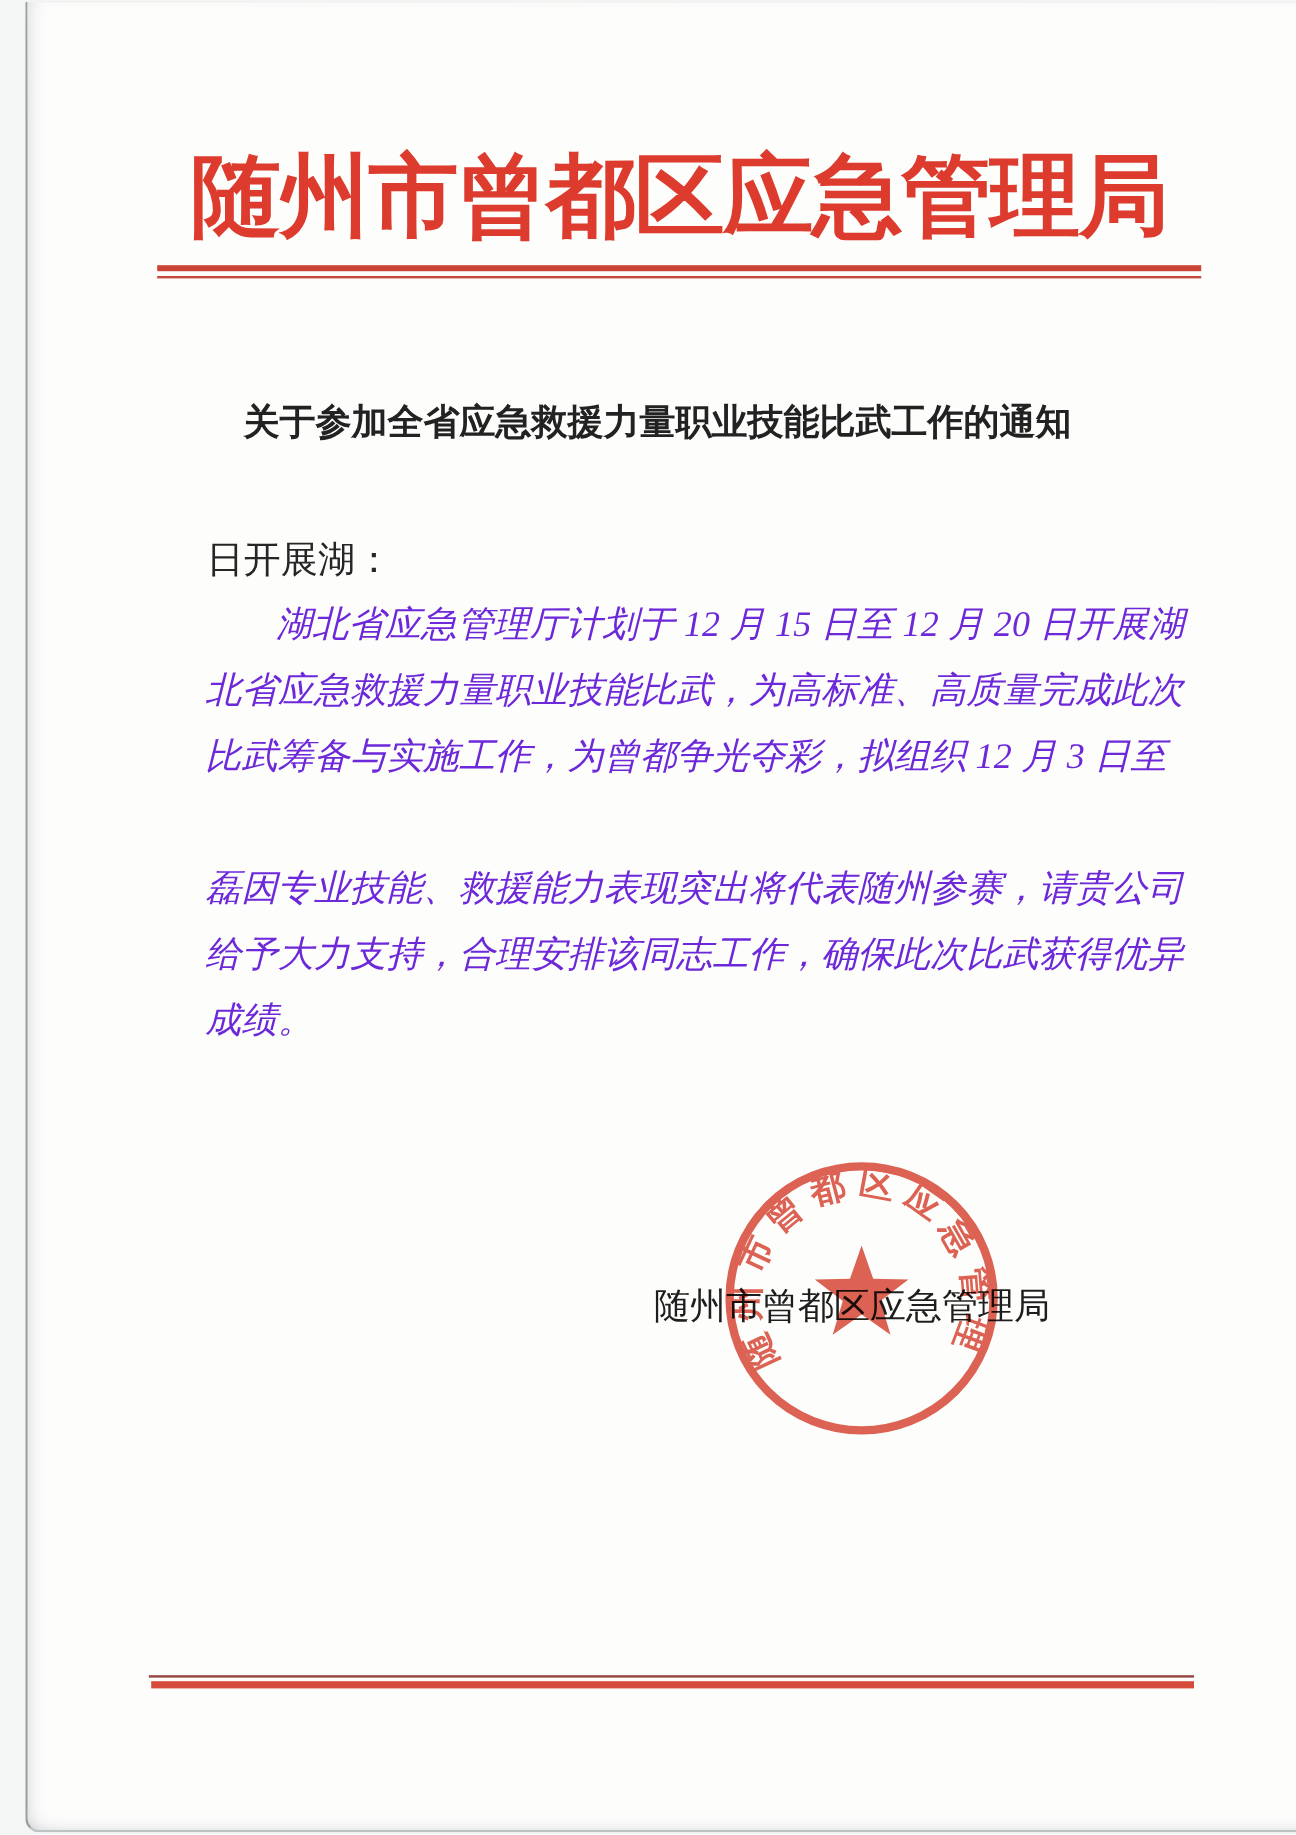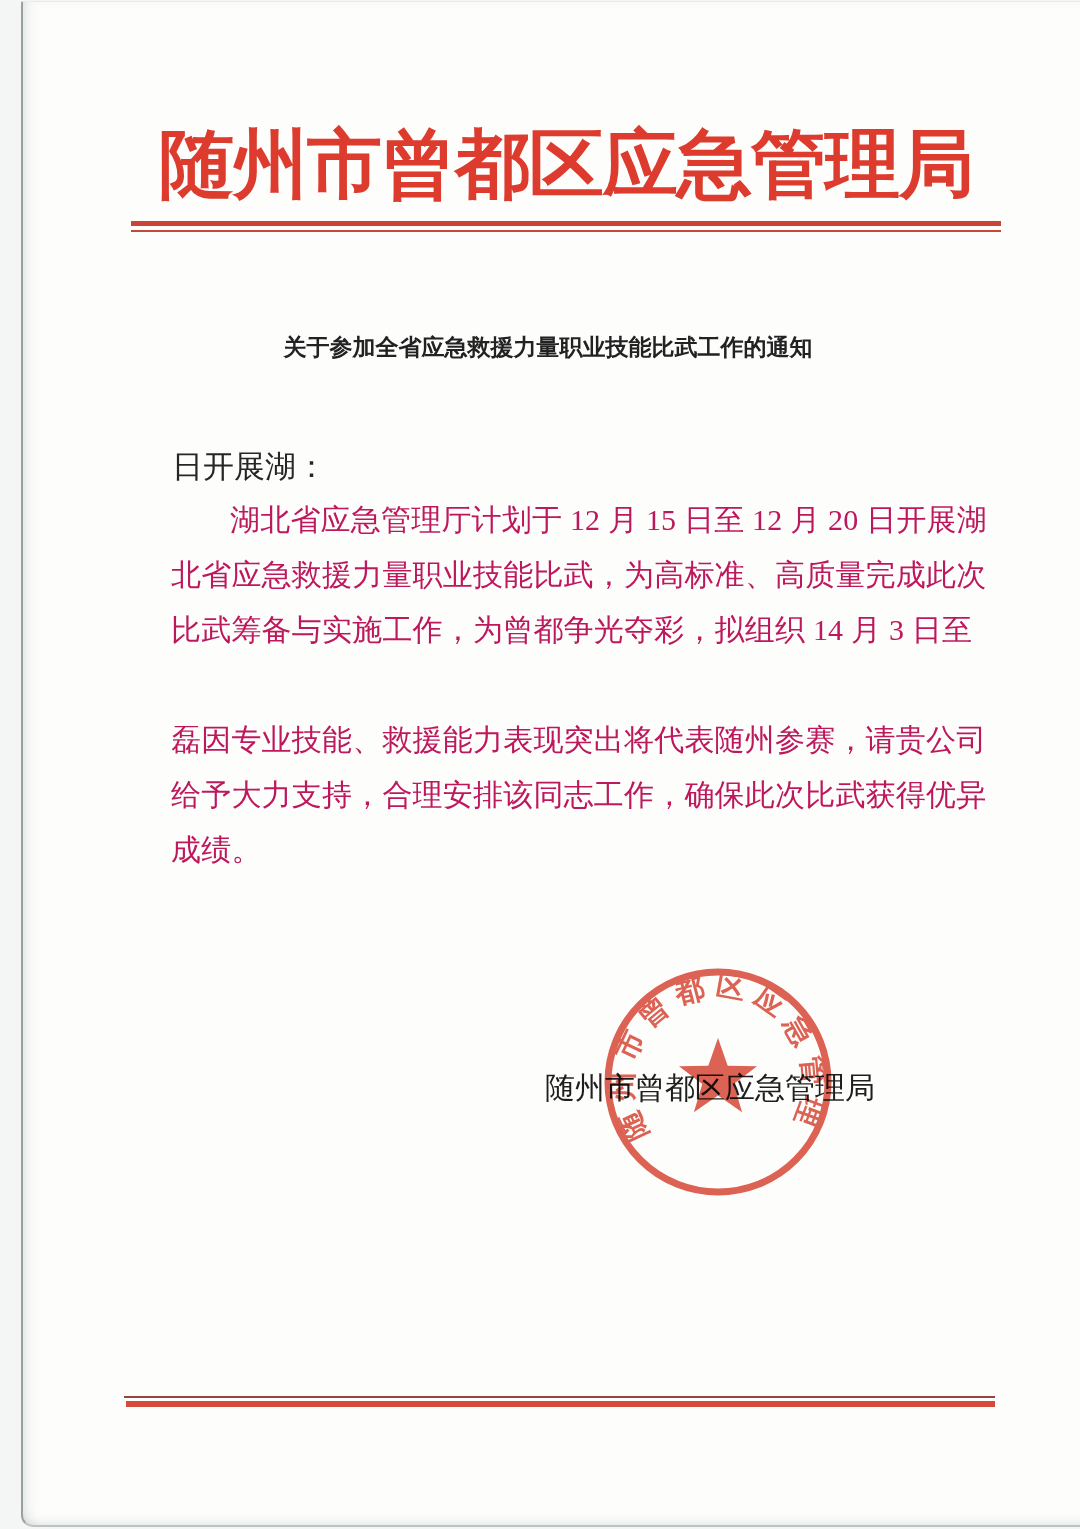--- a/index.html
+++ b/index.html
@@ -22,28 +22,29 @@
   .agency-title{
     position:absolute;left:136px;top:121px;width:824px;height:84px;
     font-size:75px;line-height:84px;font-weight:bold;color:#dc3b2d;
     letter-spacing:-1px;white-space:nowrap;
   }
   .rule{position:absolute;background:#cb4437;}
   .rule-header-thick{left:108px;top:219px;width:870px;height:5px;}
   .rule-header-thin{left:108px;top:228px;width:870px;height:2px;background:#c4483c;}
   .doc-title{
     position:absolute;left:0;top:330px;width:1050px;text-align:center;
-    font-size:23px;font-weight:bold;color:#222;letter-spacing:0;white-space:nowrap;
+    font-size:30px;font-weight:bold;color:#222;letter-spacing:0;white-space:nowrap;
   }
   .salutation{
     position:absolute;left:149px;top:444px;font-size:31px;color:#262626;white-space:nowrap;
   }
   .body-line{
-    position:absolute;left:148px;font-size:30px;color:#be185d;white-space:nowrap;
+    position:absolute;left:148px;font-size:30px;color:#6d28d9;white-space:nowrap;
     letter-spacing:0.2px;
+    font-style:italic;
   }
   .body-line.indent{left:207px;}
   .signature{
     position:absolute;left:522px;top:1066px;font-size:30px;color:#1e1e1e;white-space:nowrap;
     z-index:2;
   }
   .date{
     position:absolute;left:577px;top:1119px;font-size:29px;color:#1e1e1e;white-space:nowrap;
     z-index:2;
   }
@@ -63,21 +64,21 @@
 
   <div class="rule rule-header-thick"></div>
   <div class="rule rule-header-thin"></div>
 
   <div class="doc-title">关于参加全省应急救援力量职业技能比武工作的通知</div>
 
   <div class="salutation">日开展湖：</div>
 
   <div class="body-line indent" style="top:498px">湖北省应急管理厅计划于 12 月 15 日至 12 月 20 日开展湖</div>
   <div class="body-line" style="top:553px">北省应急救援力量职业技能比武，为高标准、高质量完成此次</div>
-  <div class="body-line" style="top:608px">比武筹备与实施工作，为曾都争光夺彩，拟组织 14 月 3 日至</div>
+  <div class="body-line" style="top:608px">比武筹备与实施工作，为曾都争光夺彩，拟组织 12 月 3 日至</div>
   <div class="body-line" style="top:718px">磊因专业技能、救援能力表现突出将代表随州参赛，请贵公司</div>
   <div class="body-line" style="top:773px">给予大力支持，合理安排该同志工作，确保此次比武获得优异</div>
   <div class="body-line" style="top:828px">成绩。</div>
 
   <div class="signature">随州市曾都区应急管理局</div>
 
 
   <svg class="stamp" viewBox="0 0 234 234">
     <defs>
       <path id="stamp-arc" d="M 51.1 172.3 A 86 86 0 1 1 182.9 172.3" fill="none"></path>

